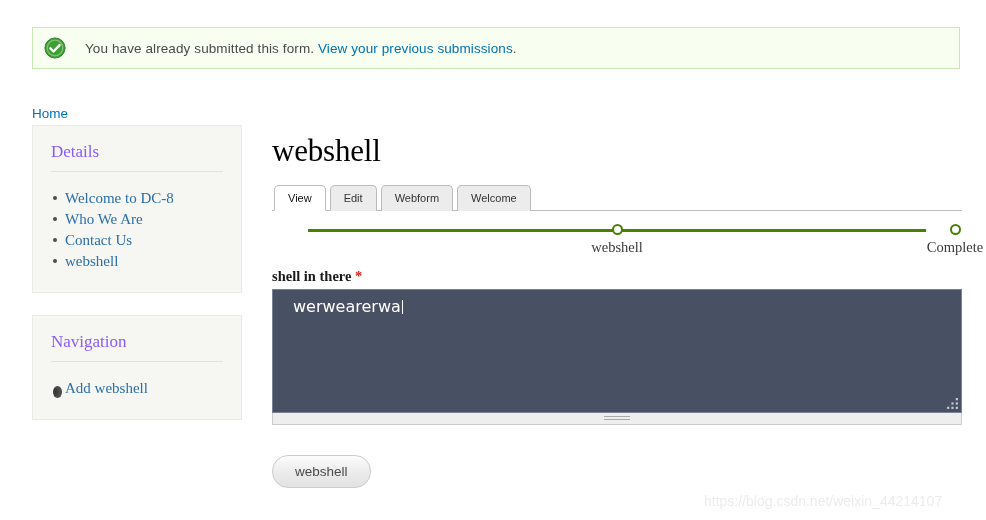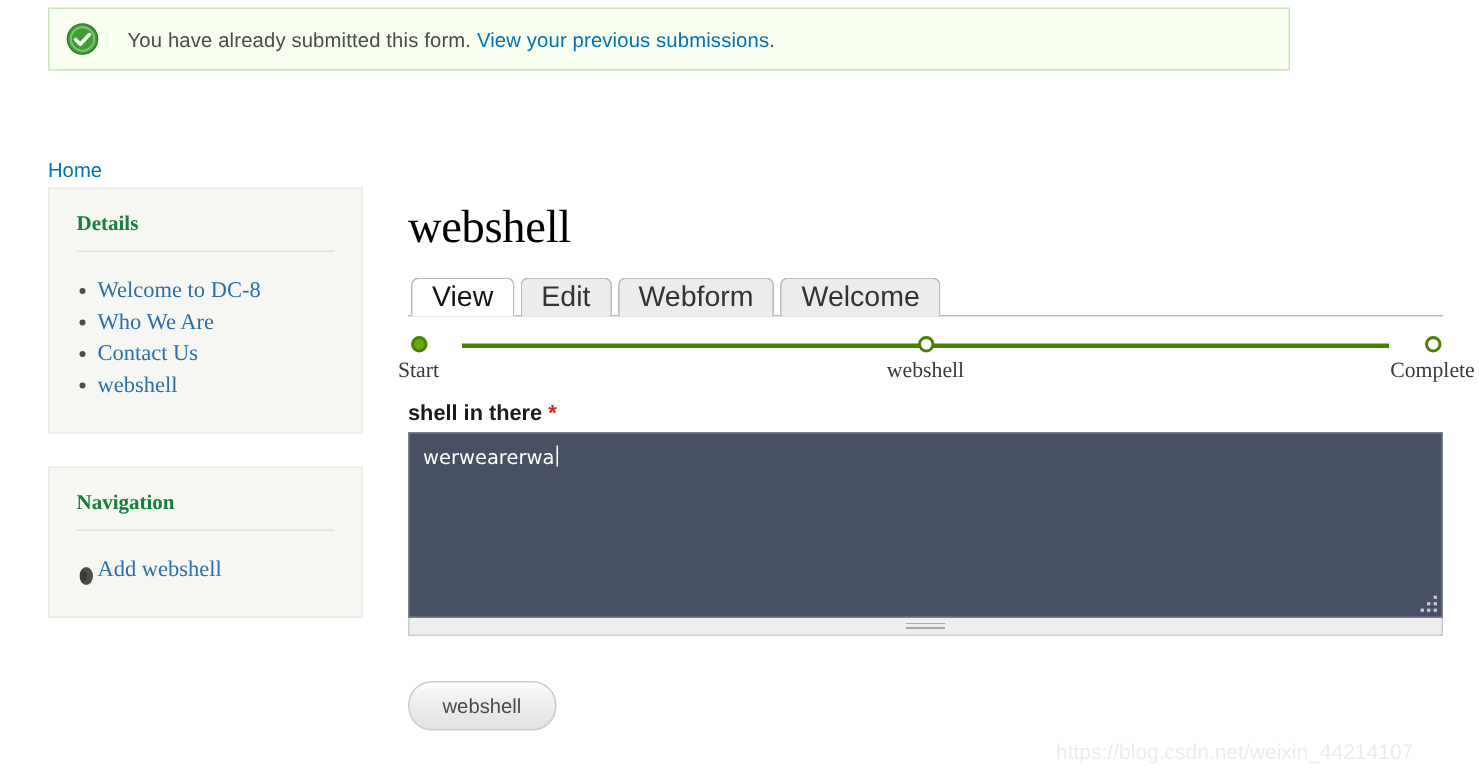--- a/index.html
+++ b/index.html
@@ -14,22 +14,22 @@
     font-size: 13px;
     color: #3b3b3b;
     overflow: hidden;
     position: relative;
   }
 
   
   .msg-wrap {
     position: absolute;
     left: 32px;
-    top: 5px;
-    width: 828px;
+    top: 27px;
+    width: 928px;
     height: 42px;
     box-sizing: border-box;
     background: #f8fff0;
     border: 1px solid #c9e7b7;
     display: flex;
     align-items: center;
   }
   .msg-icon {
     width: 22px;
     height: 22px;
@@ -70,23 +70,23 @@
   }
   .block {
     background: #f6f6f2;
     border: 1px solid #ebebe4;
     padding: 16px 18px 18px 18px;
     box-sizing: border-box;
     margin-bottom: 22px;
   }
   .block-title {
     font-family: "Liberation Serif", serif;
-    font-size: 14px;
-    color: #15803d;
-    font-weight: bold;
+    font-size: 17px;
+    color: #8b5cf6;
+    font-weight: normal;
     margin: 0 0 7px 0;
     padding-bottom: 9px;
     border-bottom: 1px solid #e2e2d8;
   }
   .block ul {
     list-style: none;
     margin: 18px 0 0 0;
     padding: 0;
   }
   .block ul li {
@@ -155,21 +155,21 @@
     box-sizing: border-box;
   }
   .tab {
     display: inline-block;
     position: relative;
     top: 1px;
     height: 26px;
     line-height: 25px;
     padding: 0 13px;
     margin-right: 4px;
-    font-size: 19px;
+    font-size: 11px;
     color: #333333;
     background: #ececec;
     border: 1px solid #bbbbbb;
     border-bottom: none;
     border-radius: 5px 5px 0 0;
     box-sizing: border-box;
     vertical-align: top;
     text-decoration: none;
   }
   .tab.active {
@@ -224,21 +224,21 @@
   .step-label {
     margin-top: 4px;
     font-family: "Liberation Serif", serif;
     font-size: 14.5px;
     color: #3a3a3a;
   }
 
   
   .field-label {
     margin-top: 10px;
-    font-family: Liberation Sans, sans-serif;
+    font-family: Liberation Serif, serif;
     font-size: 14.5px;
     font-weight: bold;
     color: #1a1a1a;
   }
   .required-mark {
     color: #d4241c;
     font-weight: bold;
   }
   .textarea-wrap {
     position: relative;
@@ -246,22 +246,22 @@
     width: 690px;
   }
   .fake-textarea {
     width: 690px;
     height: 124px;
     box-sizing: border-box;
     background: #475163;
     border: 1px solid #7a8190;
     color: #ffffff;
     font-family: "DejaVu Sans", sans-serif;
-    font-size: 13px;
-    padding: 8px 9px;
+    font-size: 16px;
+    padding: 8px 20px;
     line-height: 17px;
     overflow: hidden;
     position: relative;
   }
   .caret {
     display: inline-block;
     width: 1px;
     height: 14px;
     background: #ffffff;
     vertical-align: -2px;
@@ -367,24 +367,20 @@
 
   <h1 class="page-title">webshell</h1>
 
   <div class="tabs">
     <a href="#" class="tab active">View</a><a href="#" class="tab">Edit</a><a href="#" class="tab">Webform</a><a href="#" class="tab">Welcome</a>
   </div>
 
 
   <div class="progress">
     <div class="progress-line"></div>
-    <div class="progress-step" style="left:-53px;">
-      <div class="step-dot done"></div>
-      <div class="step-label">Start</div>
-    </div>
     <div class="progress-step" style="left:285px;">
       <div class="step-dot"></div>
       <div class="step-label">webshell</div>
     </div>
     <div class="progress-step" style="left:623px;">
       <div class="step-dot"></div>
       <div class="step-label">Complete</div>
     </div>
   </div>
 

